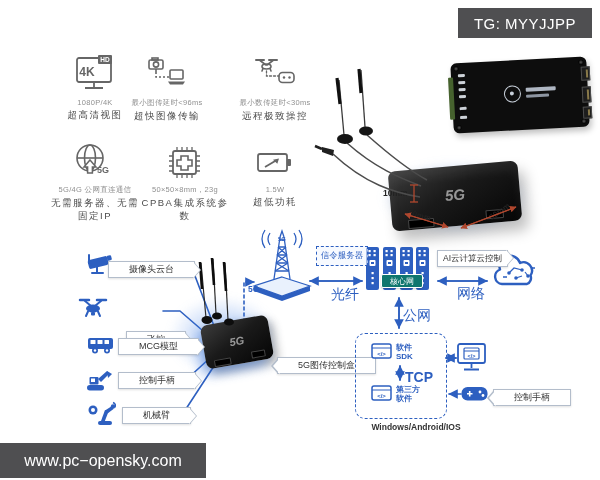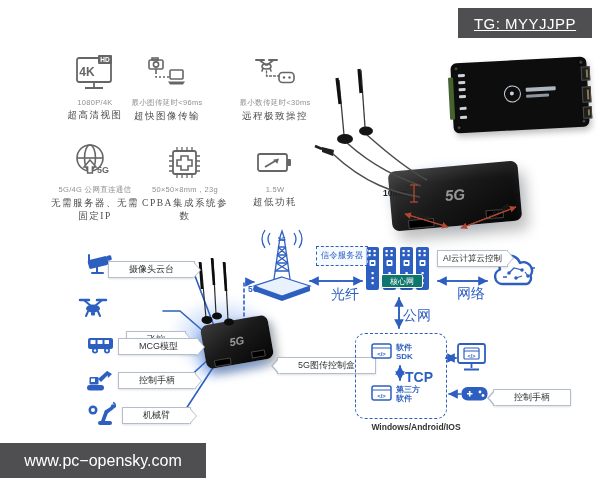--- a/index.html
+++ b/index.html
@@ -1,26 +1,26 @@
 <!DOCTYPE html>
 <html><head>
 <meta charset="utf-8">
 <style>
   html,body{margin:0;padding:0;background:#fff;}
   .stage{position:relative;width:600px;height:480px;background:#fff;overflow:hidden;
          font-family:"Liberation Sans",sans-serif;}
   .abs{position:absolute;}
   .badge{background:#4f4f51;color:#fff;display:flex;align-items:center;justify-content:center;}
-  .tg-badge{left:458px;top:8px;width:134px;height:30px;font-size:15px;letter-spacing:.5px;text-decoration:underline;}
+  .tg-badge{left:458px;top:8px;width:134px;height:30px;font-size:15px;letter-spacing:.5px;}
   .watermark{left:0;top:443px;width:206px;height:35px;font-size:16px;}
   
   .feat{width:96px;text-align:center;}
   .feat svg{display:block;margin:0 auto;}
   .cap1{font-size:7.5px;color:#909090;margin-top:3px;letter-spacing:.3px;}
-  .cap2{font-size:9.5px;color:#4c4c4c;margin-top:2px;letter-spacing:1.5px;font-family:Liberation Serif, serif;}
+  .cap2{font-size:9.5px;color:#4c4c4c;margin-top:2px;letter-spacing:1.5px;}
   
   .banner{position:absolute;background:#fff;border:1px solid #b3bdcb;color:#333;font-size:9px;
           line-height:1;padding:3px 20px;white-space:nowrap;box-shadow:0 1px 2px rgba(0,0,0,.12);}
   .pr::before{content:"";position:absolute;left:100%;top:50%;margin-top:-8px;
               border:8px solid transparent;border-right:0;border-left:7px solid #b3bdcb;}
   .pr::after{content:"";position:absolute;left:calc(100% - 1.5px);top:50%;margin-top:-8px;
              border:8px solid transparent;border-right:0;border-left:7px solid #fff;}
   .pl::before{content:"";position:absolute;right:100%;top:50%;margin-top:-8px;
               border:8px solid transparent;border-left:0;border-right:7px solid #b3bdcb;}
   .pl::after{content:"";position:absolute;right:calc(100% - 1.5px);top:50%;margin-top:-8px;

